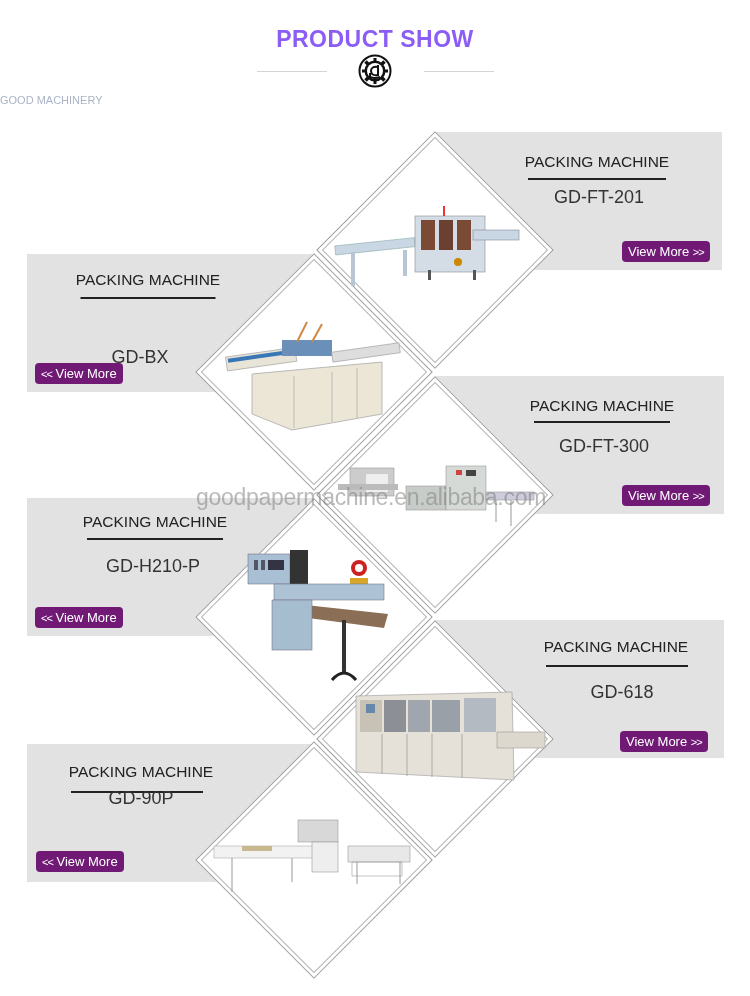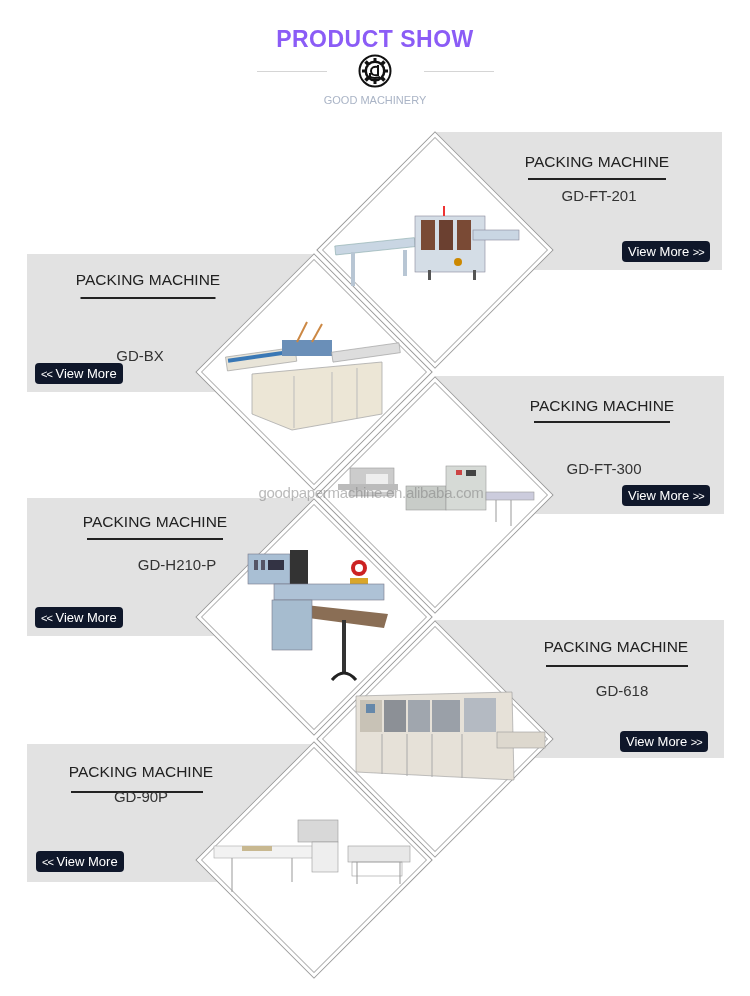--- a/index.html
+++ b/index.html
@@ -1,30 +1,30 @@
 <!DOCTYPE html>
 <html><head>
 <meta charset="utf-8">
 <style>
   html, body { margin:0; padding:0; background:#ffffff; }
   body { width:750px; height:996px; position:relative; overflow:hidden; font-family:"Liberation Sans", sans-serif; }
   .title { position:absolute; left:0; width:750px; top:26px; text-align:center; font-size:23px; font-weight:bold; color:#8b5cf6; letter-spacing:0.5px; }
   .hline { position:absolute; top:71px; height:1px; background:#d5d5d5; width:70px; }
   .logo { position:absolute; left:358px; top:54px; width:34px; height:34px; }
-  .subtitle { position:absolute; left:0; width:750px; top:94px; text-align:center; font-size:11px; color:#aab4c6; }
+  .subtitle { position:absolute; left:0; width:750px; top:94px; font-size:11px; color:#aab4c6; }
   .panel { position:absolute; height:138px; background:#e2e2e2; }
   .ptitle { position:absolute; font-size:15.5px; color:#222; white-space:nowrap; transform:translateX(-50%); }
   .pline { position:absolute; height:1.5px; background:#222; transform:translateX(-50%); }
-  .pmodel { position:absolute; font-size:15px; color:#333; white-space:nowrap; transform:translateX(-50%); }
-  .btn { position:absolute; height:21px; background:#0f172a; color:#fff; border-radius:4px; font-size:13px; line-height:21px; padding:0 6px; white-space:nowrap; cursor:pointer; }
+  .pmodel { position:absolute; font-size:18px; color:#333; white-space:nowrap; transform:translateX(-50%); }
+  .btn { position:absolute; height:21px; background:#701a75; color:#fff; border-radius:4px; font-size:13px; line-height:21px; padding:0 6px; white-space:nowrap; cursor:pointer; }
   .btn .chev { font-size:11px; letter-spacing:-1px; }
   .diamond-outer { position:absolute; width:168px; height:168px; transform:rotate(45deg); background:#ffffff; border:1px solid #9a9a9a; box-sizing:border-box; }
   .diamond-inner { position:absolute; left:3px; top:3px; right:3px; bottom:3px; border:1px solid #b5b5b5; background:#fff; }
   .machine { position:absolute; }
-  .watermark { position:absolute; left:0; width:742px; top:484px; text-align:center; font-size:15px; color:rgba(130,130,130,0.55); letter-spacing:-0.3px; pointer-events:none; }
+  .watermark { position:absolute; left:0; width:742px; top:484px; text-align:center; font-size:23px; color:rgba(130,130,130,0.55); letter-spacing:-0.3px; pointer-events:none; }
 </style>
 </head>
 <body>
 
 <div class="title">PRODUCT SHOW</div>
 <div class="hline" style="left:257px"></div>
 <div class="hline" style="left:424px"></div>
 <svg class="logo" viewBox="0 0 34 34">
   <circle cx="17" cy="17" r="15.5" fill="#fff" stroke="#111" stroke-width="2"></circle>
   <g fill="#111">
@@ -51,27 +51,27 @@
 
 <div class="panel" style="left:27px; top:254px; width:287px;"></div>
 <div class="ptitle" style="left:148px; top:271px;">PACKING MACHINE</div>
 <div class="pline" style="left:148px; top:297px; width:135px;"></div>
 <div class="pmodel" style="left:140px; top:315px;margin-top:32px;">GD-BX</div>
 <div class="btn" style="left:35px; top:363px;"><span class="chev">&lt;&lt;</span> <span>View More</span></div>
 
 <div class="panel" style="left:435px; top:376px; width:289px;"></div>
 <div class="ptitle" style="left:602px; top:397px;">PACKING MACHINE</div>
 <div class="pline" style="left:602px; top:421px; width:136px;"></div>
-<div class="pmodel" style="left:604px; top:436px;margin-top:24px;">GD-FT-300</div>
+<div class="pmodel" style="left:604px; top:436px;">GD-FT-300</div>
 <div class="btn" style="left:622px; top:485px;"><span>View More</span> <span class="chev">&gt;&gt;</span></div>
 
 <div class="panel" style="left:27px; top:498px; width:287px;"></div>
 <div class="ptitle" style="left:155px; top:513px;">PACKING MACHINE</div>
 <div class="pline" style="left:155px; top:538px; width:136px;"></div>
-<div class="pmodel" style="left:153px; top:556px;margin-left:24px;">GD-H210-P</div>
+<div class="pmodel" style="left:153px; top:556px;">GD-H210-P</div>
 <div class="btn" style="left:35px; top:607px;"><span class="chev">&lt;&lt;</span> <span>View More</span></div>
 
 <div class="panel" style="left:435px; top:620px; width:289px;"></div>
 <div class="ptitle" style="left:616px; top:638px;">PACKING MACHINE</div>
 <div class="pline" style="left:617px; top:665px; width:142px;"></div>
 <div class="pmodel" style="left:622px; top:682px;">GD-618</div>
 <div class="btn" style="left:620px; top:731px;"><span>View More</span> <span class="chev">&gt;&gt;</span></div>
 
 <div class="panel" style="left:27px; top:744px; width:287px;"></div>
 <div class="ptitle" style="left:141px; top:763px;">PACKING MACHINE</div>

